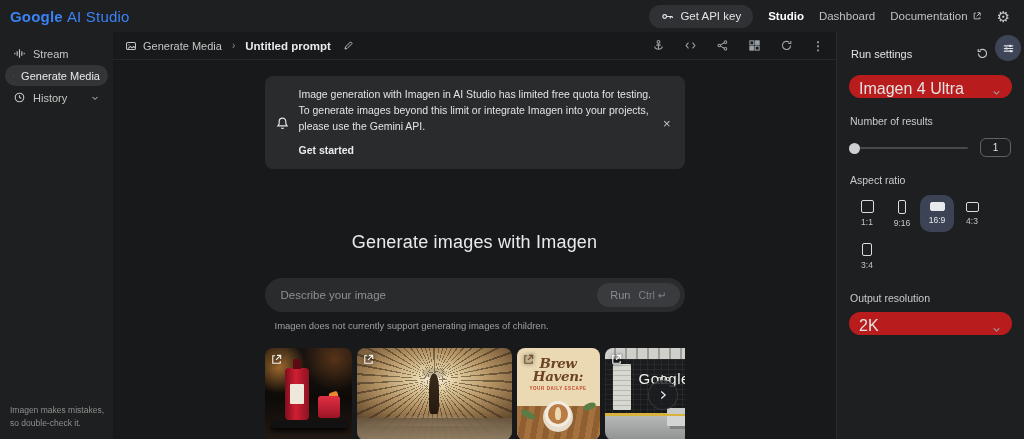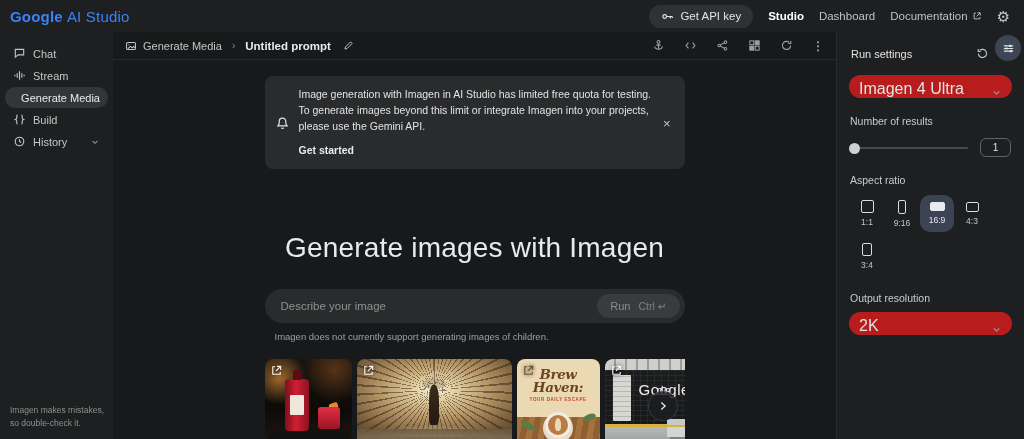--- a/index.html
+++ b/index.html
@@ -41,21 +41,21 @@
   .content { width:420px; margin:0 auto; flex:1; }
 
   
   .banner { margin-top:16px; background:#2a2b2d; border-radius:8px; padding:11px 12px 10px 10px; display:flex; gap:9px; }
   .banner .bell { flex:none; color:#e3e3e3; align-self:center; }
   .banner-body { font-size:10.5px; line-height:1.5; color:#e3e3e3; }
   .banner-action { display:inline-block; margin-top:9px; font-size:10.5px; font-weight:700; color:#e8eaed; cursor:pointer; }
   .banner-close { flex:none; align-self:center; color:#c4c7c5; font-size:13px; cursor:pointer; padding:0 2px; }
 
   
-  .hero-title { margin-top:63px; text-align:center; font-size:28px; font-weight:500; color:#e8eaed; letter-spacing:.2px; }
+  .hero-title { margin-top:63px; text-align:center; font-size:18px; font-weight:500; color:#e8eaed; letter-spacing:.2px; }
   .prompt-bar { margin-top:25px; height:34px; background:#2a2b2d; border-radius:17px; display:flex; align-items:center; padding:0 5px 0 16px; }
   .prompt-input { flex:1; background:transparent; border:none; outline:none; color:#e3e3e3; font-size:11.5px; font-family:"Liberation Sans",sans-serif; }
   .prompt-input::placeholder { color:#8e918f; }
   .run-chip { display:flex; align-items:center; gap:8px; background:#3a3b3e; border-radius:999px; padding:6px 13px; font-size:11px; color:#898c90; cursor:pointer; }
   .run-chip .shortcut { color:#7d8084; font-size:10.5px; }
   .helper-text { margin:8px 0 0 10px; font-size:9.5px; color:#9aa0a6; }
 
   
   .carousel { position:relative; margin-top:17px; width:420px; overflow:hidden; }
   .car-track { display:flex; gap:5px; }
@@ -171,44 +171,31 @@
     </span>
     <span class="gear">⚙</span>
   </div>
 </header>
 
 <div class="app">
 
   <aside class="sidebar">
     <div class="side-item">
       <svg width="13" height="13" viewBox="0 0 14 14" fill="none" stroke="currentColor" stroke-width="1.2">
-          <path d="M2.5 2.5h9v6H5.5l-3 2.4z"></path>
-        </svg>
-      <span>Chat</span>
-    </div>
-    <div class="side-item">
-      <svg width="13" height="13" viewBox="0 0 14 14" fill="none" stroke="currentColor" stroke-width="1.2">
           <path d="M2 6.2v1.6M4.5 4.5v5M7 2.5v9M9.5 4.5v5M12 6.2v1.6"></path>
         </svg>
       <span>Stream</span>
     </div>
     <div class="side-item active">
       <svg width="13" height="13" viewBox="0 0 14 14" fill="none" stroke="currentColor" stroke-width="1.2">
           <rect x="1.8" y="2.8" width="10.4" height="8.4" rx="1.4"></rect>
           <circle cx="4.6" cy="5.6" r="0.7" fill="currentColor" stroke="none"></circle>
           <path d="M3.4 10l2.8-2.6 2 1.8 1.8-1.6 1.6 1.4"></path>
         </svg>
       <span>Generate Media</span>
-    </div>
-    <div class="side-item">
-      <svg width="13" height="13" viewBox="0 0 14 14" fill="none" stroke="currentColor" stroke-width="1.2">
-          <path d="M5 2.2C3.7 2.2 4.1 4 4.1 5c0 1.5-1.5 2-1.5 2s1.5.5 1.5 2c0 1-.4 2.8.9 2.8"></path>
-          <path d="M9 2.2c1.3 0 0.9 1.8 0.9 2.8 0 1.5 1.5 2 1.5 2s-1.5.5-1.5 2c0 1 .4 2.8-.9 2.8"></path>
-        </svg>
-      <span>Build</span>
     </div>
     <div class="side-item">
       <svg width="13" height="13" viewBox="0 0 14 14" fill="none" stroke="currentColor" stroke-width="1.2">
           <circle cx="7" cy="7" r="4.6"></circle>
           <path d="M7 4.6V7l1.9 1.1"></path>
         </svg>
       <span>History</span>
       <svg class="chev" width="10" height="10" viewBox="0 0 14 14" fill="none" stroke="currentColor" stroke-width="1.4">
           <path d="M3.5 5.5L7 9l3.5-3.5"></path>
         </svg>

